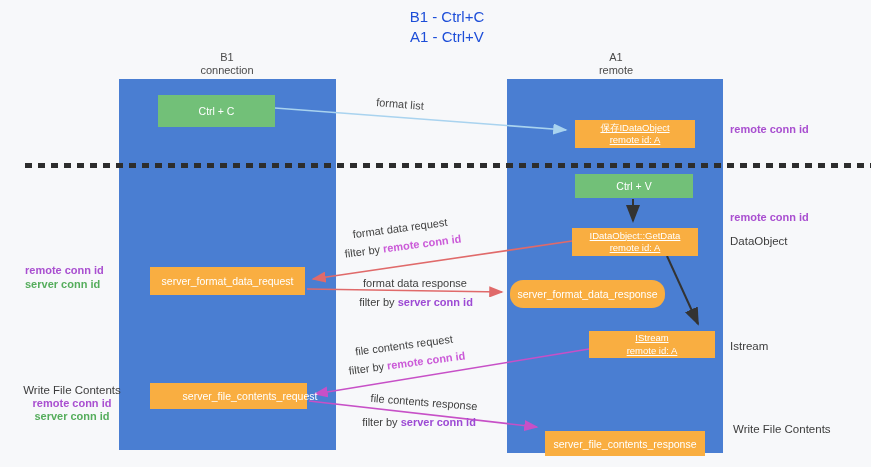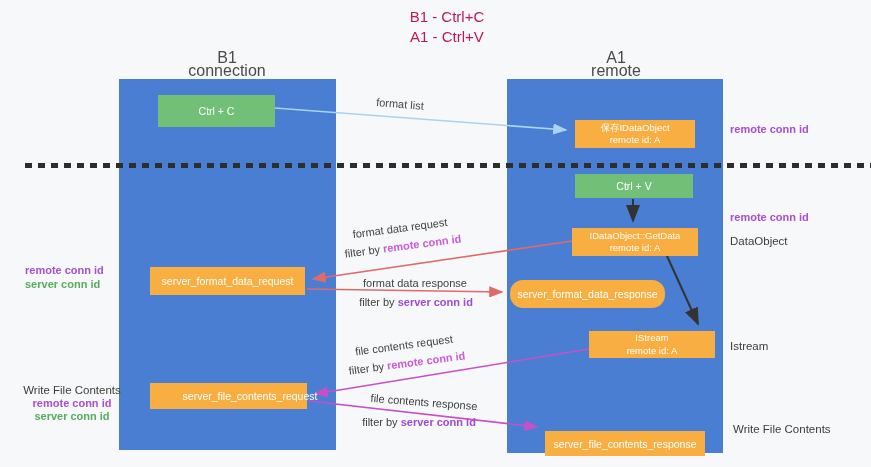--- a/index.html
+++ b/index.html
@@ -6,44 +6,44 @@
   html, body { background: #eef0f3; }
   #canvas {
     position: relative;
     width: 871px; height: 467px;
     background: #f7f8fa;
     font-family: "Liberation Sans", sans-serif;
     overflow: hidden;
   }
   .title {
     position: absolute; left: 377px; top: 7px; width: 140px;
-    text-align: center; font-size: 15px; line-height: 20px; color: #be185d;
+    text-align: center; font-size: 15px; line-height: 20px; color: #1d4ed8;
   }
   .col-header {
     position: absolute; width: 100px; text-align: center;
-    font-size: 16px; line-height: 13px; color: #4a4a4a; top: 51px;
+    font-size: 11px; line-height: 13px; color: #4a4a4a; top: 51px;
   }
   #hdr-left { left: 177px; }
   #hdr-right { left: 566px; }
   .column { position: absolute; background: #4a7ed2; top: 79px; z-index: 1; }
   #col-left  { left: 119px; width: 217px; height: 371px; }
   #col-right { left: 507px; width: 216px; height: 374px; }
   .dashline {
     position: absolute; left: 25px; top: 163px; width: 846px; height: 5px; z-index: 4;
     background: repeating-linear-gradient(90deg, #2d2d2d 0 7px, rgba(0,0,0,0) 7px 13px);
   }
   svg.arrows { position: absolute; left: 0; top: 0; z-index: 2; pointer-events: none; }
   .node {
     position: absolute; z-index: 3;
     display: flex; flex-direction: column; align-items: center; justify-content: center;
     color: #ffffff; text-align: center;
   }
   .node.orange { background: #f9ae41; }
   .node.green  { background: #72c078; }
-  .node .l1, .node .l2 { font-size: 9.5px; line-height: 12.5px; }
+  .node .l1, .node .l2 { font-size: 9.5px; line-height: 12.5px; text-decoration: underline; }
   .node.single { font-size: 10.5px; }
   #n-ctrl-c   { left: 158px; top: 95px;  width: 117px; height: 32px; }
   #n-save     { left: 575px; top: 120px; width: 120px; height: 28px; }
   #n-ctrl-v   { left: 575px; top: 174px; width: 118px; height: 24px; }
   #n-getdata  { left: 572px; top: 228px; width: 126px; height: 28px; }
   #n-freq     { left: 150px; top: 267px; width: 155px; height: 28px; }
   #n-fresp    { left: 510px; top: 280px; width: 155px; height: 28px; border-radius: 13px; }
   #n-istream  { left: 589px; top: 331px; width: 126px; height: 27px; }
   #n-fcreq    { left: 150px; top: 383px; width: 157px; height: 26px; padding-left: 43px; }
   #n-fcresp   { left: 545px; top: 417px; width: 160px; height: 25px; margin-top: 14px; }

